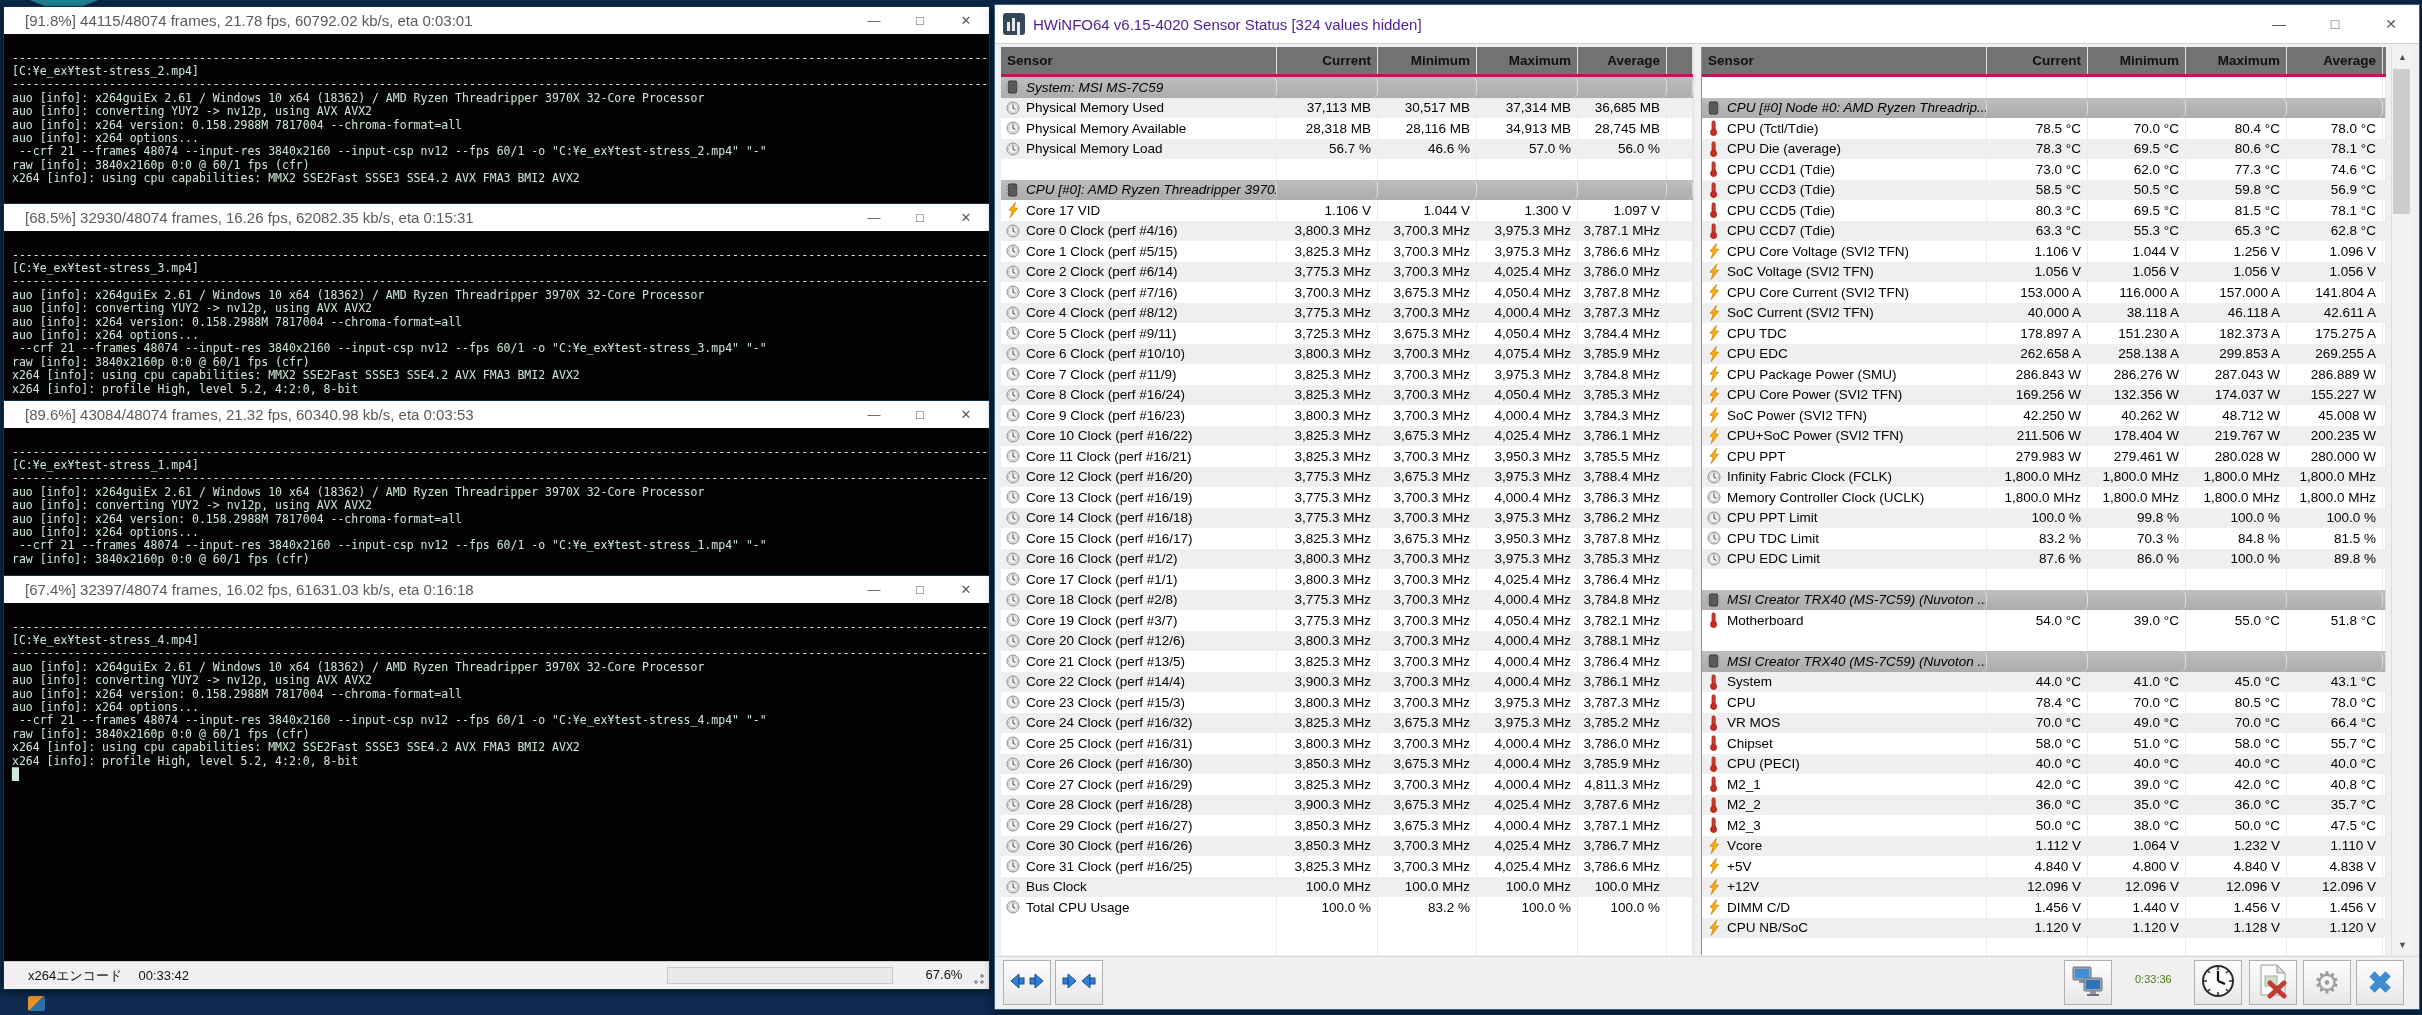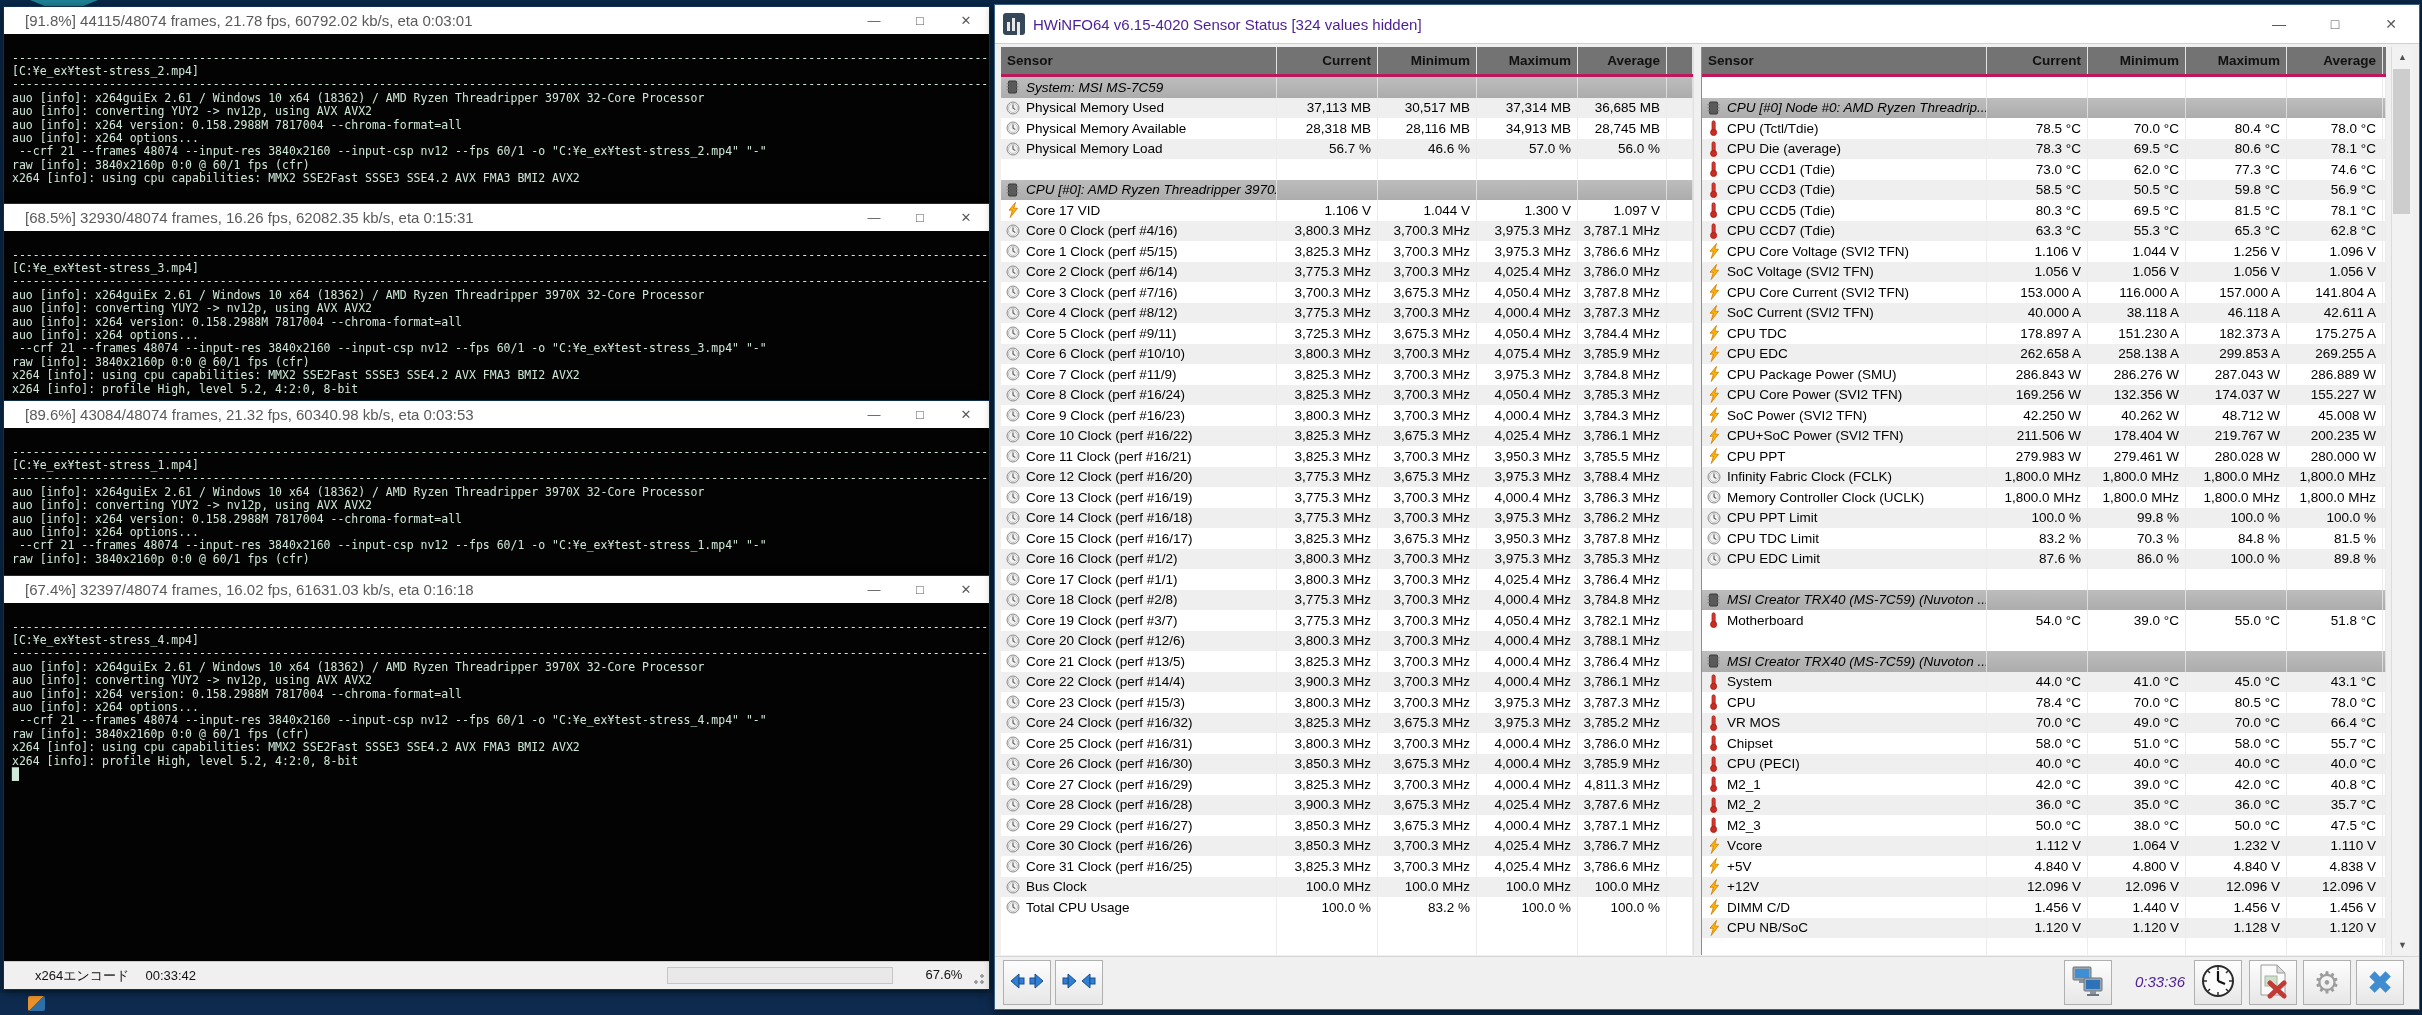--- a/index.html
+++ b/index.html
@@ -21,21 +21,21 @@
   .t-title{padding-left:21px;font-size:15px;color:#5a5a5a;white-space:nowrap;}
   .t-ctrls{margin-left:auto;display:flex;height:100%;}
   .t-btn{width:46px;display:flex;align-items:center;justify-content:center;
     color:#5a5a5a;font-size:13px;}
   .t-console{background:#030303;color:#cfe9d8;font-family:"DejaVu Sans Mono",monospace;
     font-size:11.5px;line-height:13.4px;padding:6px 0 0 8px;white-space:pre;overflow:hidden;}
 
   
   .t-status{position:absolute;left:0;right:0;bottom:0;height:27px;background:#f0f0f0;
     border-top:1px solid #cdcdcd;display:flex;align-items:center;font-size:13px;color:#111;}
-  .s-label{margin-left:31px;}
+  .s-label{margin-left:24px;}
   .s-time{margin-left:16px;}
   .s-progress{position:absolute;left:663px;top:5px;width:226px;height:17px;
     background:#e9e9e9;border:1px solid #c6c6c6;box-sizing:border-box;}
   .s-fill{height:100%;background:linear-gradient(#7ede84,#2fb83a 45%,#23a52e);}
   .s-pct{position:absolute;left:916px;top:5px;width:48px;text-align:center;font-size:13px;}
   .s-grip{position:absolute;right:4px;bottom:4px;width:12px;height:12px;
     background:radial-gradient(circle at 75% 25%,#9a9a9a 1.5px,transparent 2px),
                radial-gradient(circle at 75% 75%,#9a9a9a 1.5px,transparent 2px),
                radial-gradient(circle at 25% 75%,#9a9a9a 1.5px,transparent 2px);}
 
@@ -60,41 +60,41 @@
   .pane-l .phead,.pane-l .hrow{grid-template-columns:276px 101px 99px 101px 89px 1fr;}
   .pane-r .phead,.pane-r .hrow{grid-template-columns:285px 101px 98px 101px 96px 1fr;}
   .hcell{font-size:13.5px;color:#111;display:flex;align-items:center;
     border-right:1px solid #e3e3e3;padding:0 6px;}
   .hcell.num{justify-content:flex-end;}
   .hrow{display:grid;height:20.5px;}
   .hrow.shade{background:#efefef;}
   .hrow.sec{background:linear-gradient(#bdbdbd,#acacac);}
   .cell{font-size:13.5px;color:#000;display:flex;align-items:center;overflow:hidden;
     border-right:1px solid #ececec;white-space:nowrap;}
-  .sec .cell{border-right:1px solid rgba(255,255,255,.55);}
+  .sec .cell{border-right:1px solid rgba(255,255,255,.55);border-radius:6px;}
   .csensor{padding-left:3px;}
   .cval{justify-content:flex-end;padding-right:6px;}
   .rlabel{margin-left:5px;}
   .rlabel.it{font-style:italic;}
   .ricon{width:17px;height:16px;display:inline-flex;align-items:center;justify-content:center;flex:none;}
 
   
   .vscroll{position:absolute;right:6px;top:42px;bottom:54px;width:21px;
     background:#f2f2f2;border-left:1px solid #dcdcdc;}
   .sb-arrow{position:absolute;left:0;width:100%;height:20px;display:flex;align-items:center;
     justify-content:center;font-size:9px;color:#515151;background:#f2f2f2;}
   .sb-up{top:0;} .sb-down{bottom:0;}
   .sb-thumb{position:absolute;left:1px;top:22px;width:17px;height:145px;background:#cdcdcd;}
 
   
   .hw-tool{position:absolute;left:0;right:0;bottom:0;height:52px;background:#f0f0f0;
     border-top:1px solid #d5d5d5;}
   .tb-btn{position:absolute;top:3px;width:48px;height:45px;background:linear-gradient(#fdfdfd,#e7e7e7);
     border:1px solid #b0b0b0;box-sizing:border-box;display:flex;align-items:center;justify-content:center;}
-  .tb-time{position:absolute;top:16px;font-size:15px;color:#4c1d95;font-style:italic;}
+  .tb-time{position:absolute;top:16px;font-size:11px;color:#4d7c0f;}
   .glyph-gear{font-size:30px;color:#9d9d9d;line-height:1;}
   .glyph-x{font-size:30px;color:#3f8cd0;line-height:1;font-weight:bold;}
 </style>
 </head>
 <body>
 
 <div class="desk-triangle"></div>
 <div class="taskbar">
   <div class="task-icon"></div>
 </div>

